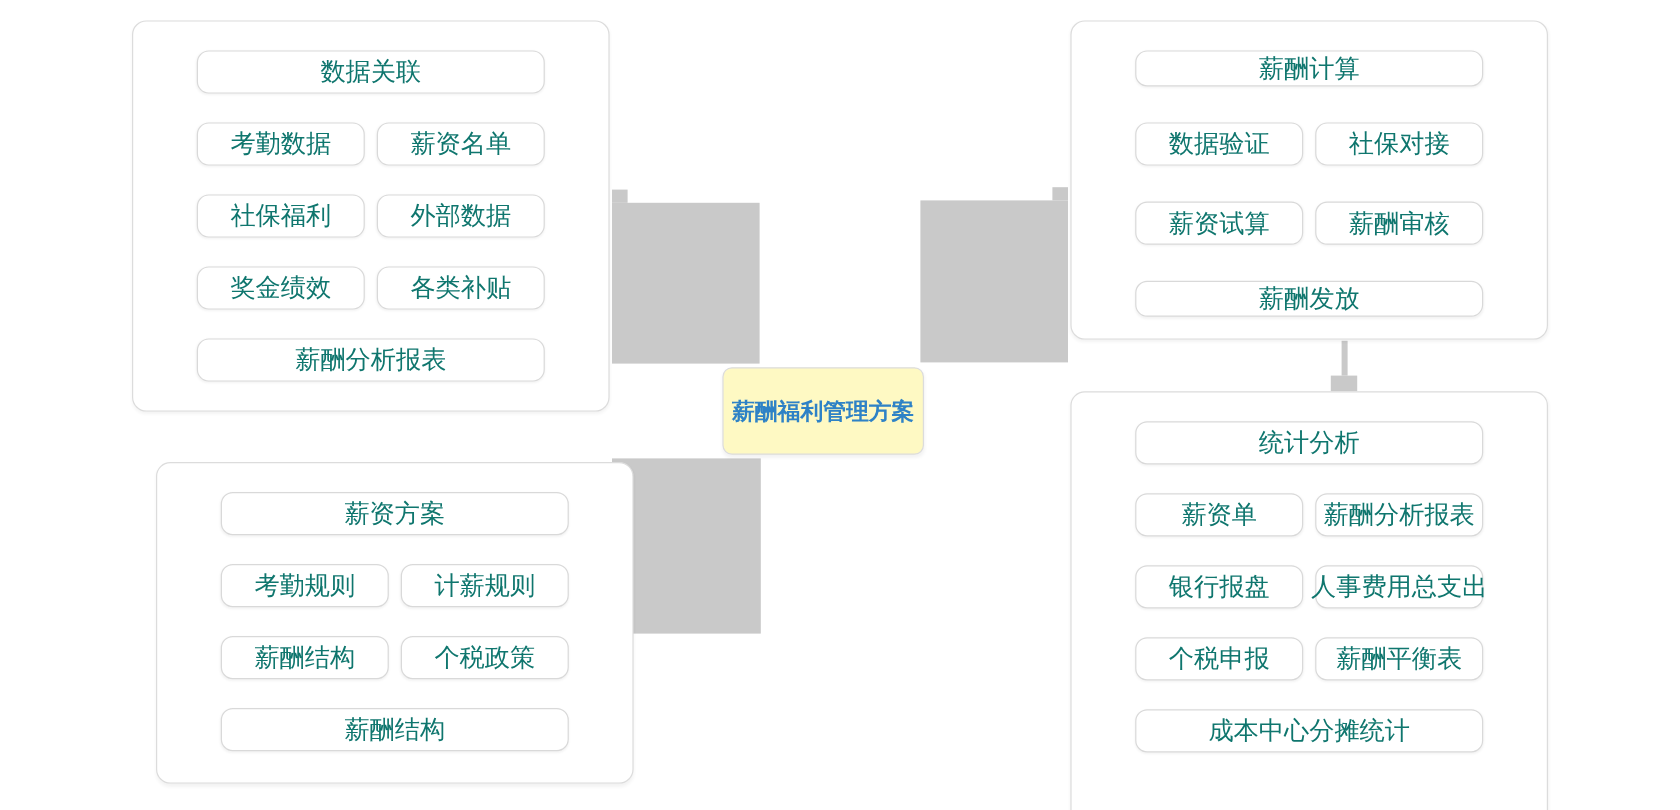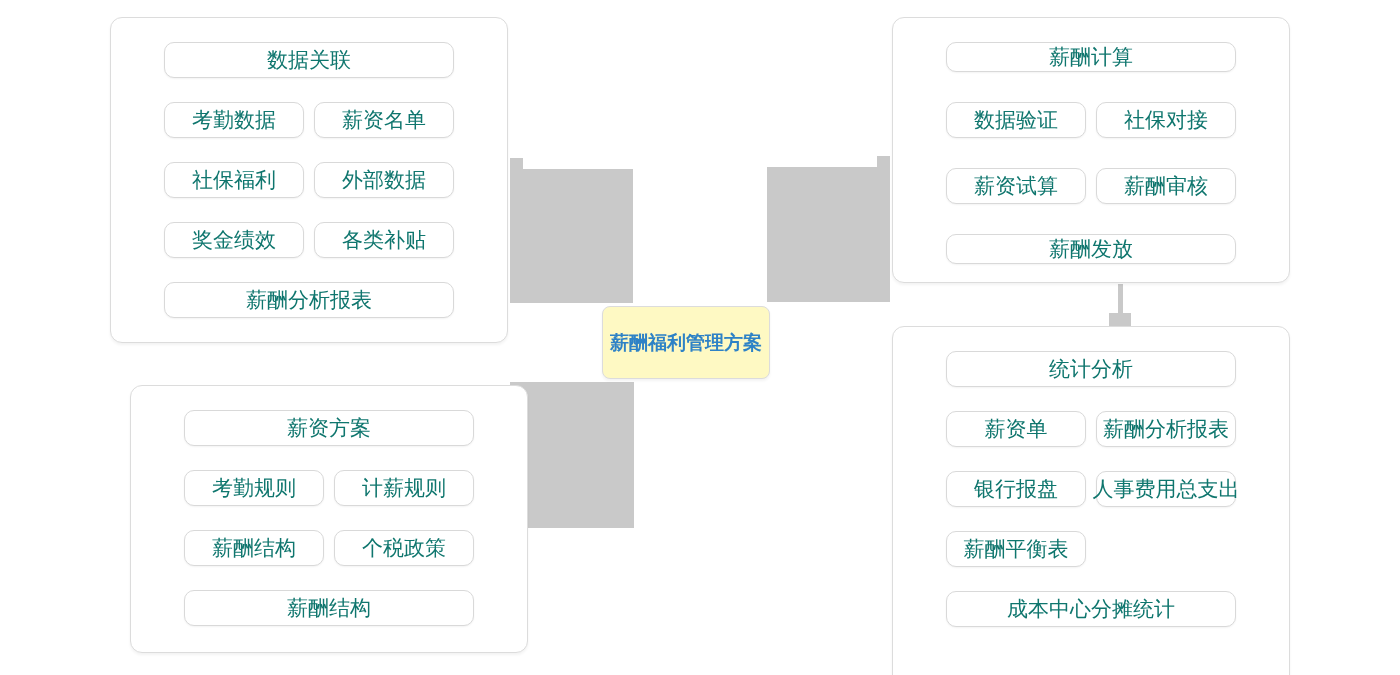--- a/index.html
+++ b/index.html
@@ -150,20 +150,21 @@
     <div class="btn full">统计分析</div>
     <div class="btn-row">
       <div class="btn">薪资单</div>
       <div class="btn">薪酬分析报表</div>
     </div>
     <div class="btn-row">
       <div class="btn">银行报盘</div>
       <div class="btn">人事费用总支出</div>
     </div>
     <div class="btn-row">
+      <div class="btn">个税申报</div>
       <div class="btn">薪酬平衡表</div>
     </div>
     <div class="btn full">成本中心分摊统计</div>
   </div>
 
   <div class="center-node">薪酬福利管理方案</div>
 
 </div>
 
 </body></html>

